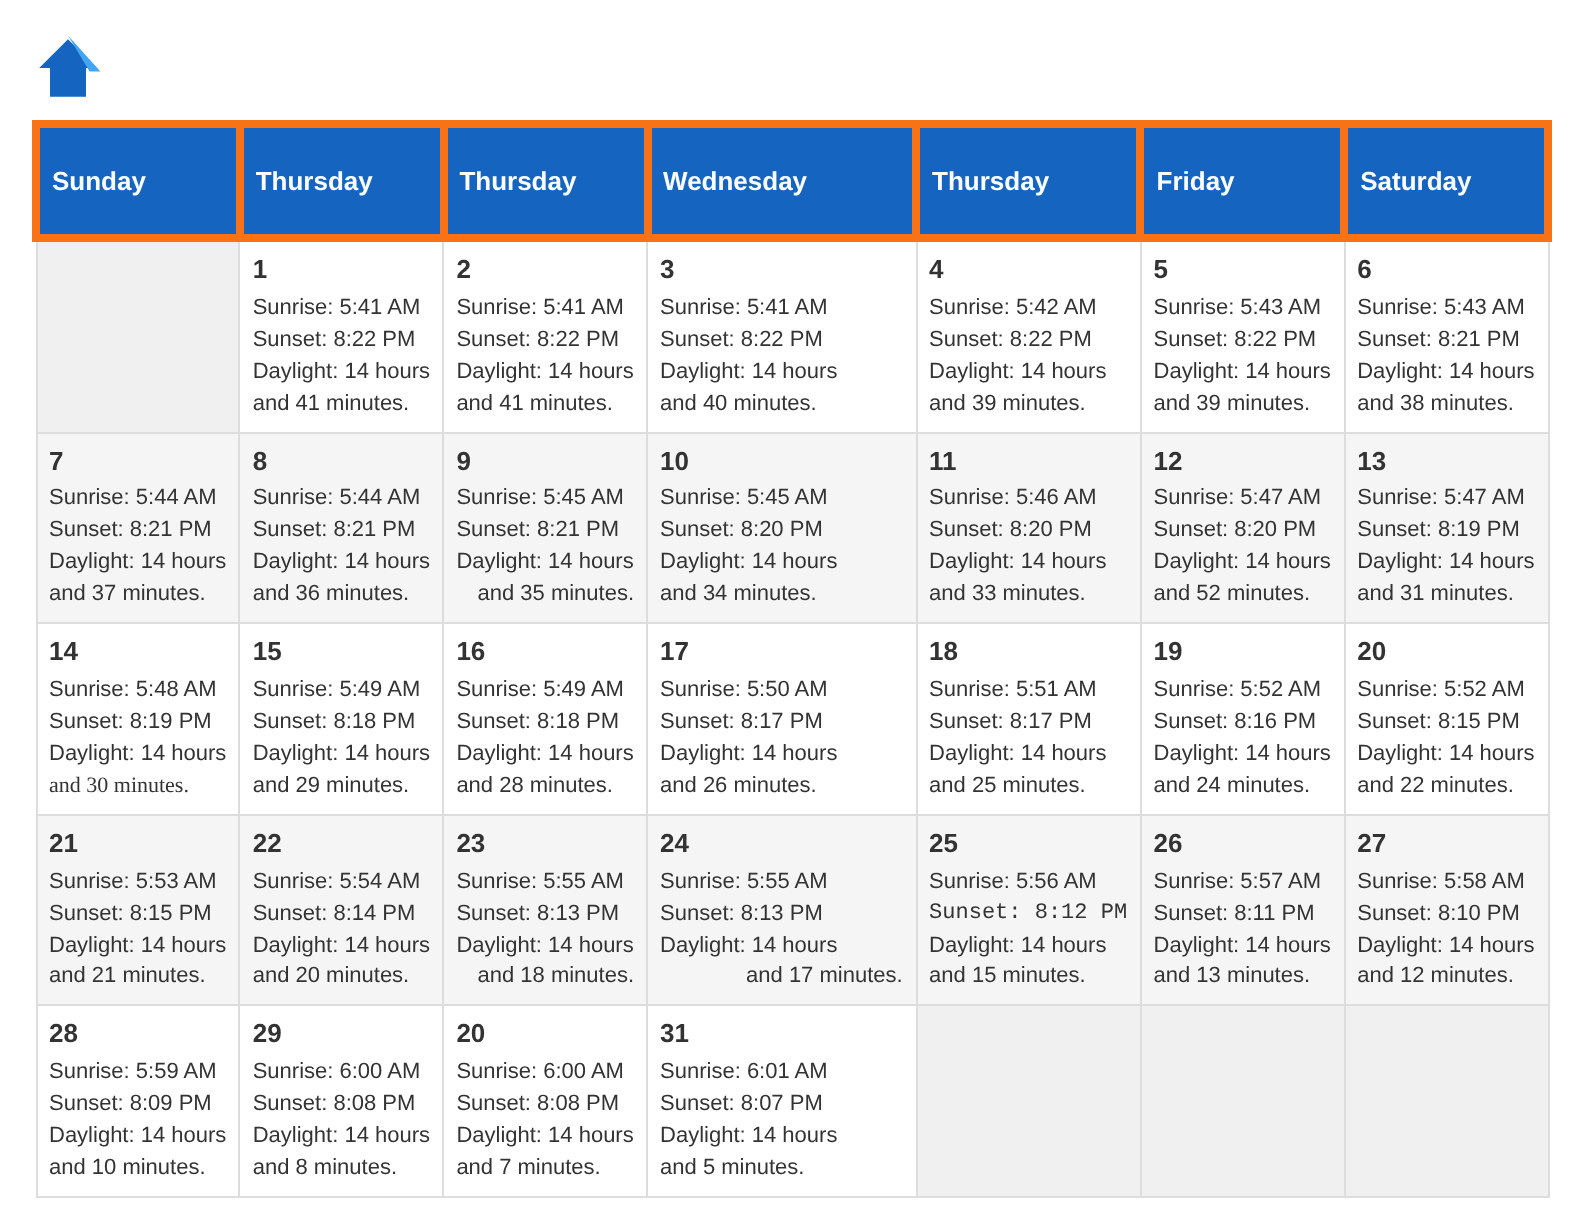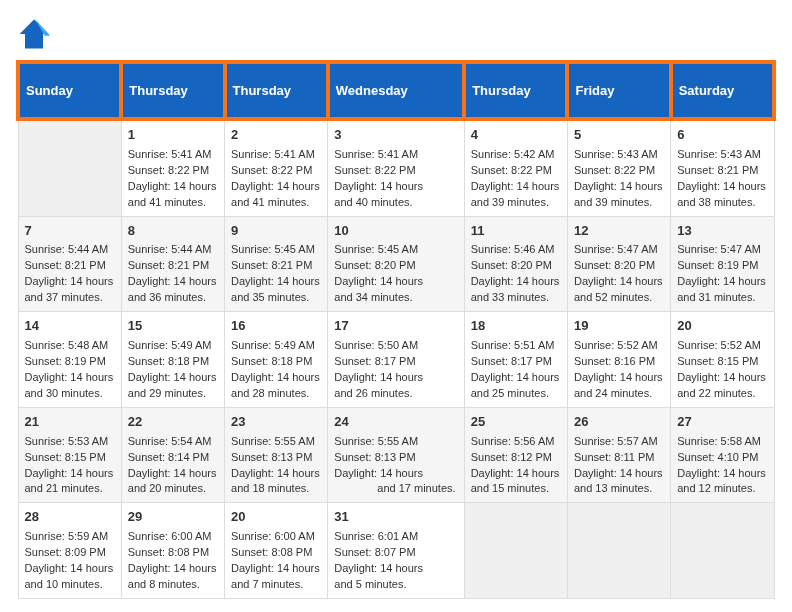--- a/index.html
+++ b/index.html
@@ -185,21 +185,21 @@
           <span style="display: block;">Sunrise: 5:44 AM</span>
           <span style="display: block;">Sunset: 8:21 PM</span>
           <span style="display: block;">Daylight: 14 hours</span>
           <span style="display: block;">and 36 minutes.</span>
         </td>
         <td>
           <span class="day-number">9</span>
           <span style="display: block;">Sunrise: 5:45 AM</span>
           <span style="display: block;">Sunset: 8:21 PM</span>
           <span style="display: block;">Daylight: 14 hours</span>
-          <span style="display: block;">and 35 minutes.</span>
+          <span style="display: block; text-align: right;">and 35 minutes.</span>
         </td>
         <td>
           <span class="day-number">10</span>
           <span style="display: block;">Sunrise: 5:45 AM</span>
           <span style="display: block;">Sunset: 8:20 PM</span>
           <span style="display: block;">Daylight: 14 hours</span>
           <span style="display: block;">and 34 minutes.</span>
         </td>
         <td>
           <span class="day-number">11</span>
@@ -222,21 +222,21 @@
           <span style="display: block;">Daylight: 14 hours</span>
           <span style="display: block;">and 31 minutes.</span>
         </td>
       </tr>
       <tr>
         <td>
           <span class="day-number">14</span>
           <span style="display: block;">Sunrise: 5:48 AM</span>
           <span style="display: block;">Sunset: 8:19 PM</span>
           <span style="display: block;">Daylight: 14 hours</span>
-          <span style="display: block;">and 30 minutes.</span>
+          <span style="display: block; font-family: Liberation Serif, serif;">and 30 minutes.</span>
         </td>
         <td>
           <span class="day-number">15</span>
           <span style="display: block;">Sunrise: 5:49 AM</span>
           <span style="display: block;">Sunset: 8:18 PM</span>
           <span style="display: block;">Daylight: 14 hours</span>
           <span style="display: block;">and 29 minutes.</span>
         </td>
         <td>
           <span class="day-number">16</span>
@@ -287,47 +287,47 @@
           <span style="display: block;">Sunrise: 5:54 AM</span>
           <span style="display: block;">Sunset: 8:14 PM</span>
           <span style="display: block;">Daylight: 14 hours</span>
           <span style="display: block;">and 20 minutes.</span>
         </td>
         <td>
           <span class="day-number">23</span>
           <span style="display: block;">Sunrise: 5:55 AM</span>
           <span style="display: block;">Sunset: 8:13 PM</span>
           <span style="display: block;">Daylight: 14 hours</span>
-          <span style="display: block;">and 18 minutes.</span>
+          <span style="display: block; text-align: right;">and 18 minutes.</span>
         </td>
         <td>
           <span class="day-number">24</span>
           <span style="display: block;">Sunrise: 5:55 AM</span>
           <span style="display: block;">Sunset: 8:13 PM</span>
           <span style="display: block;">Daylight: 14 hours</span>
           <span style="display: block; margin-left: 43px;">and 17 minutes.</span>
         </td>
         <td>
           <span class="day-number">25</span>
           <span style="display: block;">Sunrise: 5:56 AM</span>
-          <span style="display: block;">Sunset: 8:12 PM</span>
+          <span style="display: block; font-family: Liberation Mono, monospace;">Sunset: 8:12 PM</span>
           <span style="display: block;">Daylight: 14 hours</span>
           <span style="display: block;">and 15 minutes.</span>
         </td>
         <td>
           <span class="day-number">26</span>
           <span style="display: block;">Sunrise: 5:57 AM</span>
           <span style="display: block;">Sunset: 8:11 PM</span>
           <span style="display: block;">Daylight: 14 hours</span>
           <span style="display: block;">and 13 minutes.</span>
         </td>
         <td>
           <span class="day-number">27</span>
           <span style="display: block;">Sunrise: 5:58 AM</span>
-          <span style="display: block;">Sunset: 4:10 PM</span>
+          <span style="display: block;">Sunset: 8:10 PM</span>
           <span style="display: block;">Daylight: 14 hours</span>
           <span style="display: block;">and 12 minutes.</span>
         </td>
       </tr>
       <tr>
         <td>
           <span class="day-number">28</span>
           <span style="display: block;">Sunrise: 5:59 AM</span>
           <span style="display: block;">Sunset: 8:09 PM</span>
           <span style="display: block;">Daylight: 14 hours</span>

